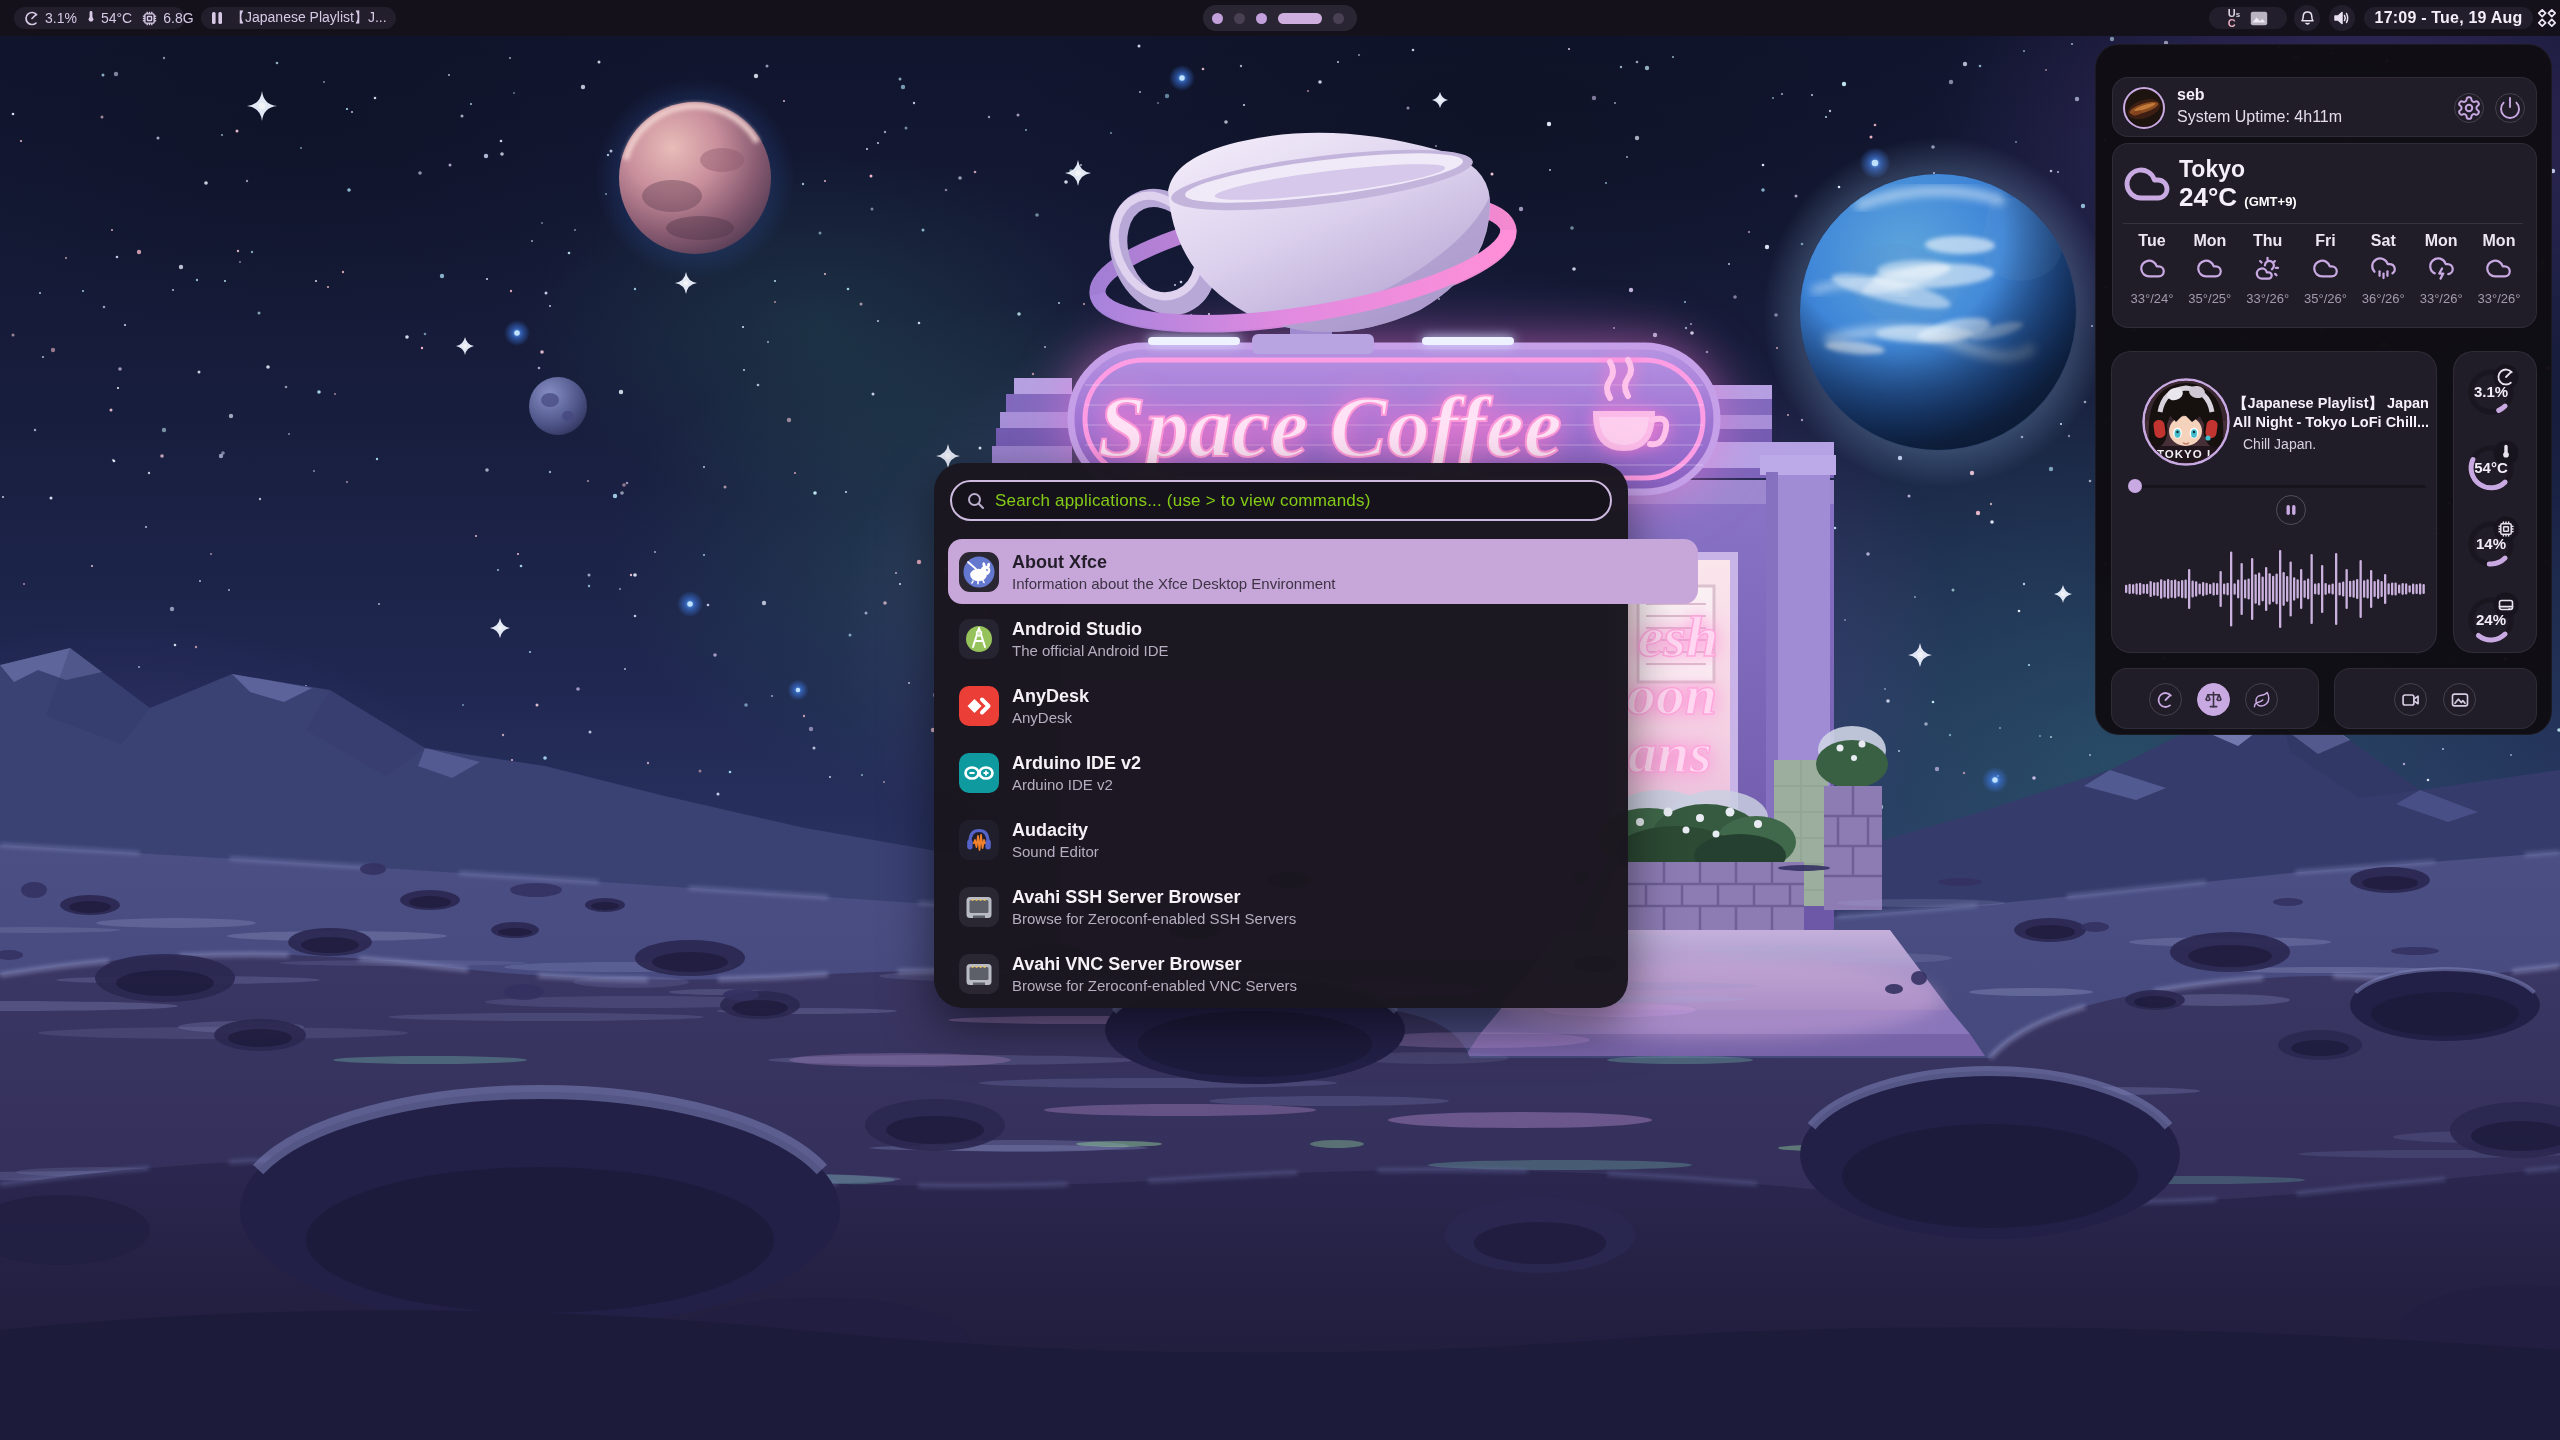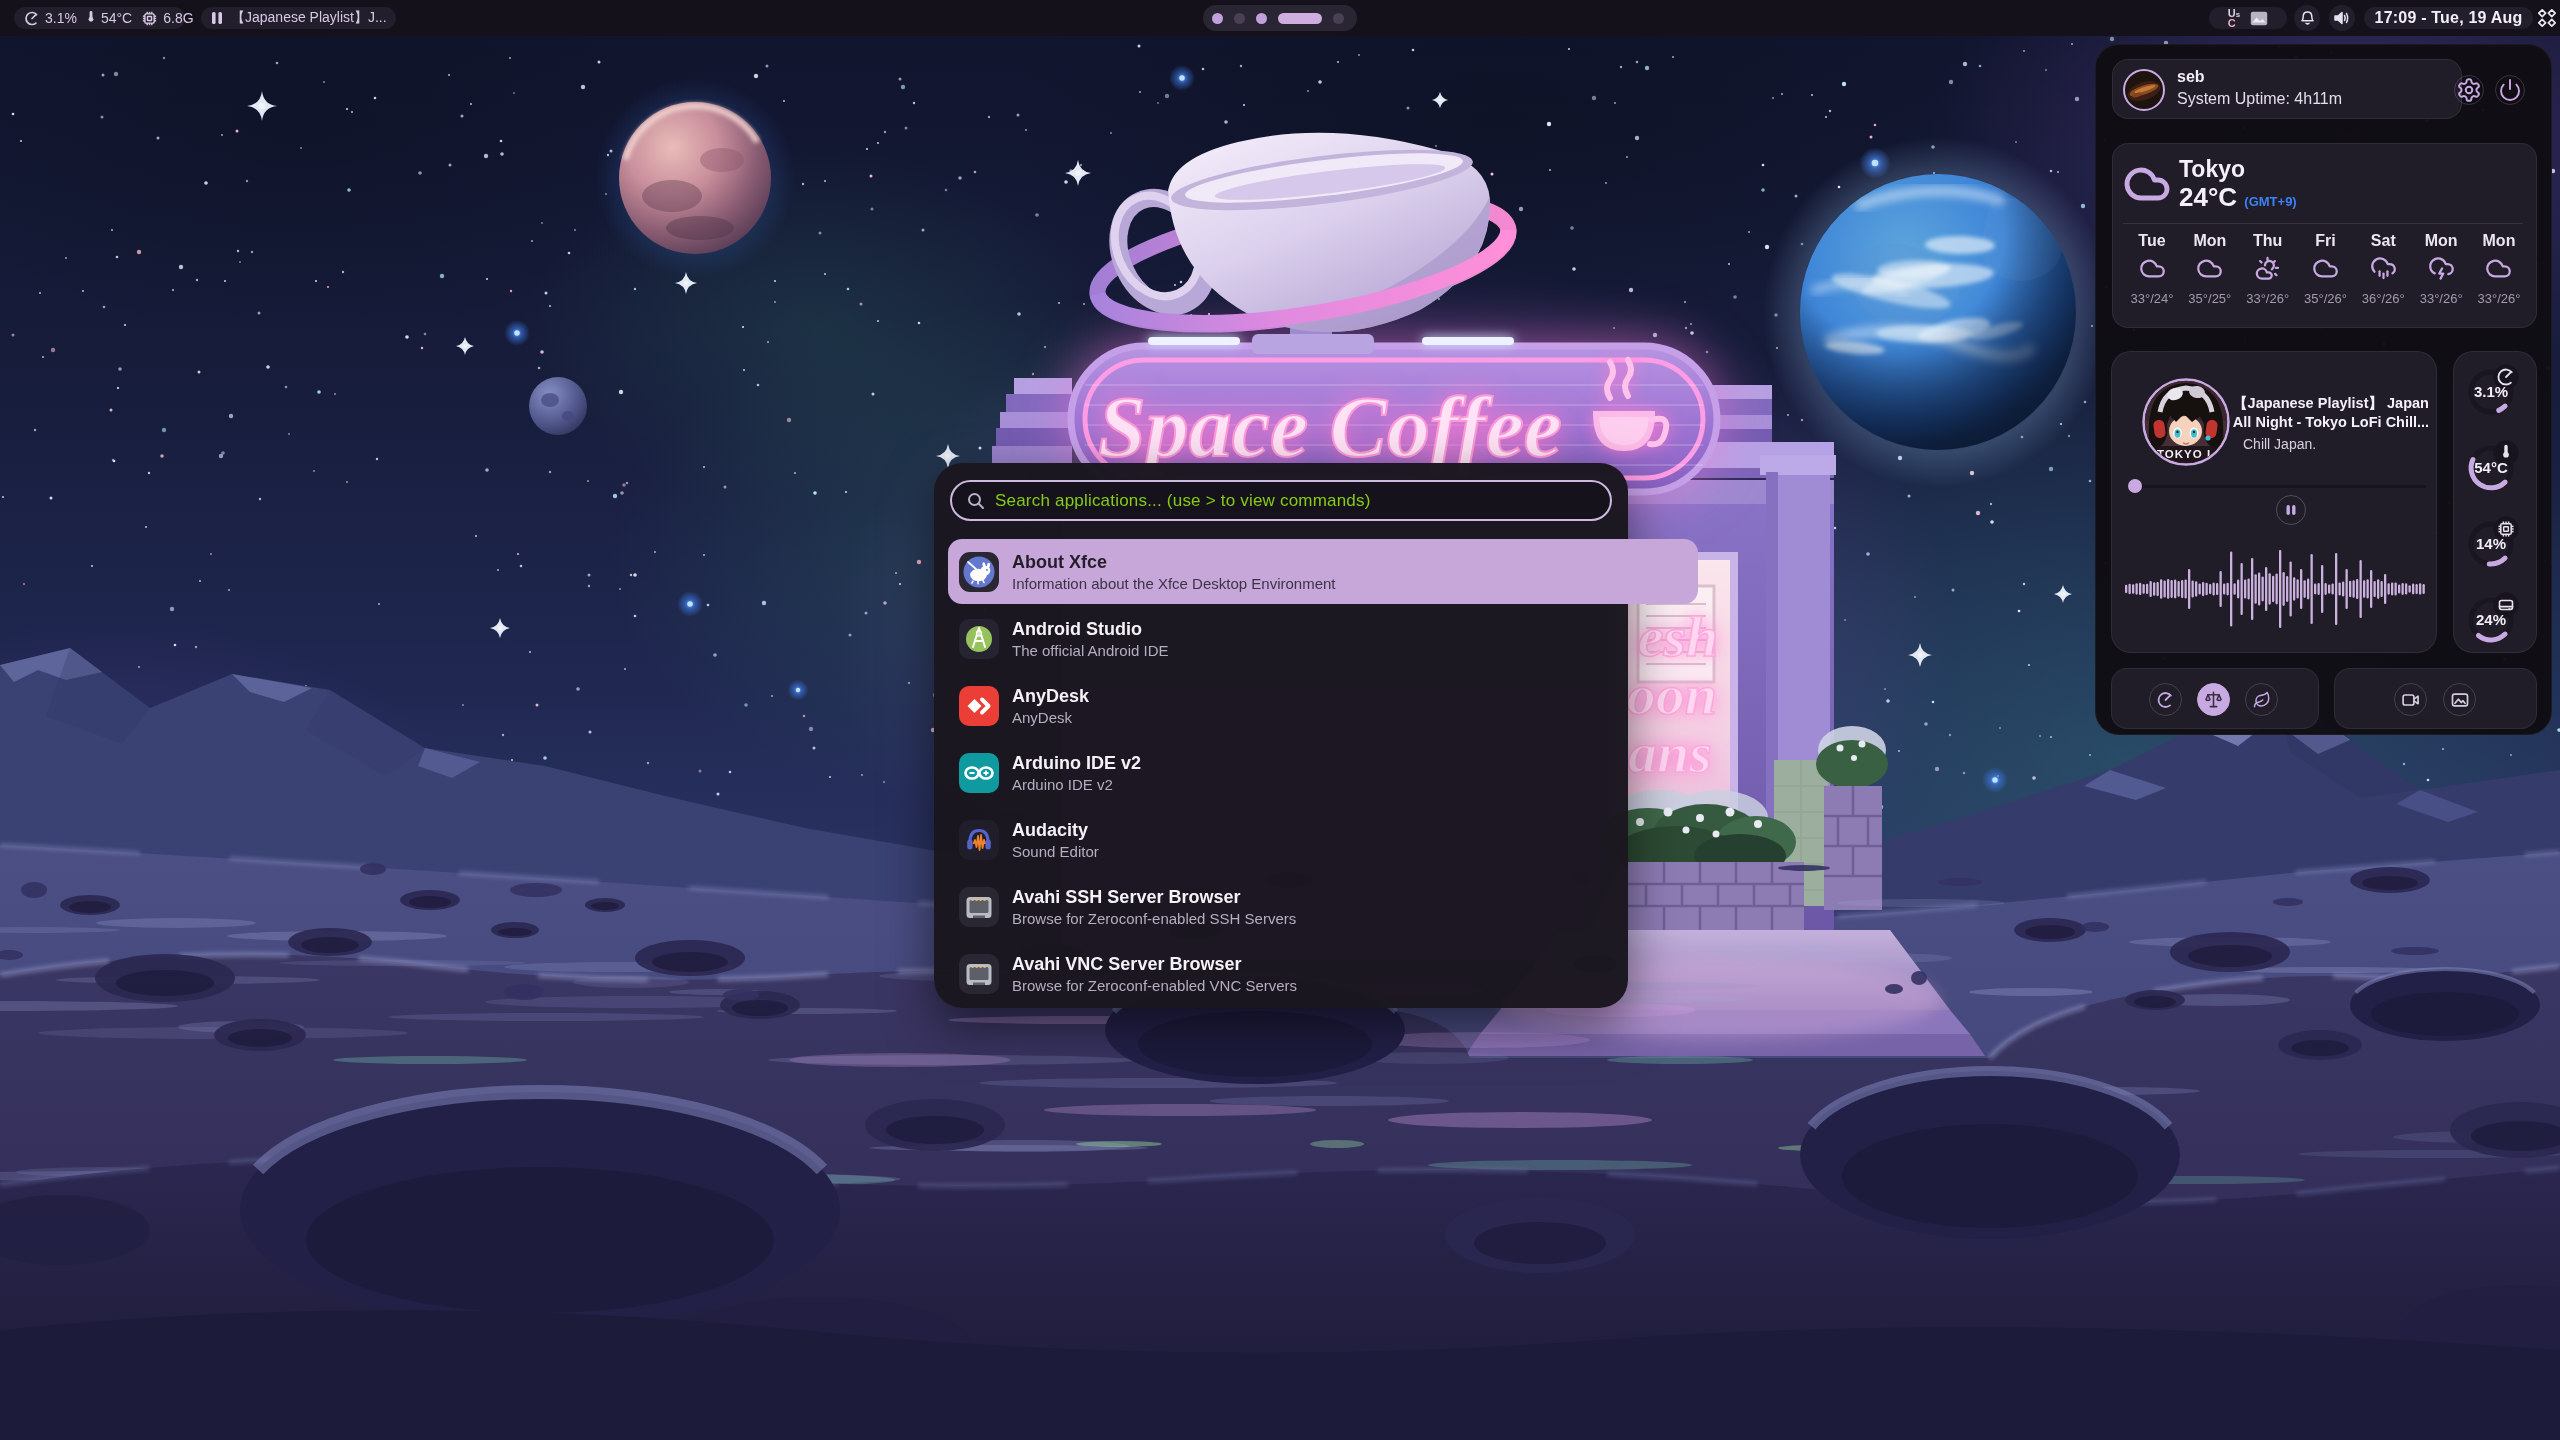--- a/index.html
+++ b/index.html
@@ -1471,21 +1471,21 @@
             </g>
           </svg></div>
         <div class="rtxt">
           <div class="rt">Avahi VNC Server Browser</div>
           <div class="rs">Browse for Zeroconf-enabled VNC Servers</div>
         </div>
       </div>
 </div>
 
 <div class="sidebar">
-  <div class="card" style="left:16px;top:14px;width:350px;height:60px">
+  <div class="card" style="left:16px;top:32px;width:425px;height:60px">
     <div style="position:absolute;left:10px;top:9px"><svg width="42" height="42" viewBox="0 0 42 42">
 <circle cx="21" cy="21" r="20" fill="#1d1410" stroke="#c9a9e2" stroke-width="2"></circle>
 <g clip-path="circle(19px at 21px 21px)">
 <ellipse cx="21" cy="22" rx="17" ry="9" fill="#3c1e12" transform="rotate(-18 21 22)"></ellipse>
 <ellipse cx="21" cy="21" rx="15" ry="4.5" fill="#8a4c20" transform="rotate(-18 21 21)"></ellipse>
 <ellipse cx="22" cy="20" rx="11" ry="2" fill="#c47a38" transform="rotate(-18 22 20)"></ellipse>
 <ellipse cx="14" cy="26" rx="5" ry="2" fill="#83421e" transform="rotate(-18 14 26)"></ellipse>
 </g>
           </svg></div>
     <div style="position:absolute;left:64px;top:8px;font-weight:bold;font-size:16px;color:#f2edf6">seb</div>
@@ -1501,21 +1501,21 @@
             <path d="M12 2v9"></path>
             <path d="M18.4 6.6a9 9 0 1 1-12.77.04"></path>
           </svg>
         </div>
   </div>
   <div class="card" style="left:16px;top:98px;width:425px;height:185px">
     <div style="position:absolute;left:10px;top:16px"><svg width="48" height="48" viewBox="0 0 24 24" fill="none" stroke="#c9a9e2" stroke-width="2.4" stroke-linecap="round" stroke-linejoin="round">
             <path d="M17.5 19H9a7 7 0 1 1 6.71-9h1.79a4.5 4.5 0 1 1 0 9Z"></path>
           </svg></div>
     <div style="position:absolute;left:66px;top:12px;font-weight:bold;font-size:23px;color:#f4eff8">Tokyo</div>
-    <div style="position:absolute;left:66px;top:38px;font-weight:bold;font-size:26px;color:#f4eff8">24°C <span style="font-size:13px;font-weight:bold;color:#3b82f6">(GMT+9)</span></div>
+    <div style="position:absolute;left:66px;top:38px;font-weight:bold;font-size:26px;color:#f4eff8">24°C <span style="font-size:13px;font-weight:bold;color:#ffffff">(GMT+9)</span></div>
     <div style="position:absolute;left:10px;top:79px;width:400px;border-top:1px solid rgba(255,255,255,0.1)"></div>
     <div class="days">
           <div class="day">
             <div class="dn">Tue</div>
             <div class="di"><svg width="27" height="27" viewBox="0 0 24 24" fill="none" stroke="#c9a9e2" stroke-width="2.0" stroke-linecap="round" stroke-linejoin="round">
                 <path d="M17.5 19H9a7 7 0 1 1 6.71-9h1.79a4.5 4.5 0 1 1 0 9Z"></path>
               </svg></div>
             <div class="dt">33°/24°</div>
           </div>
           <div class="day">

